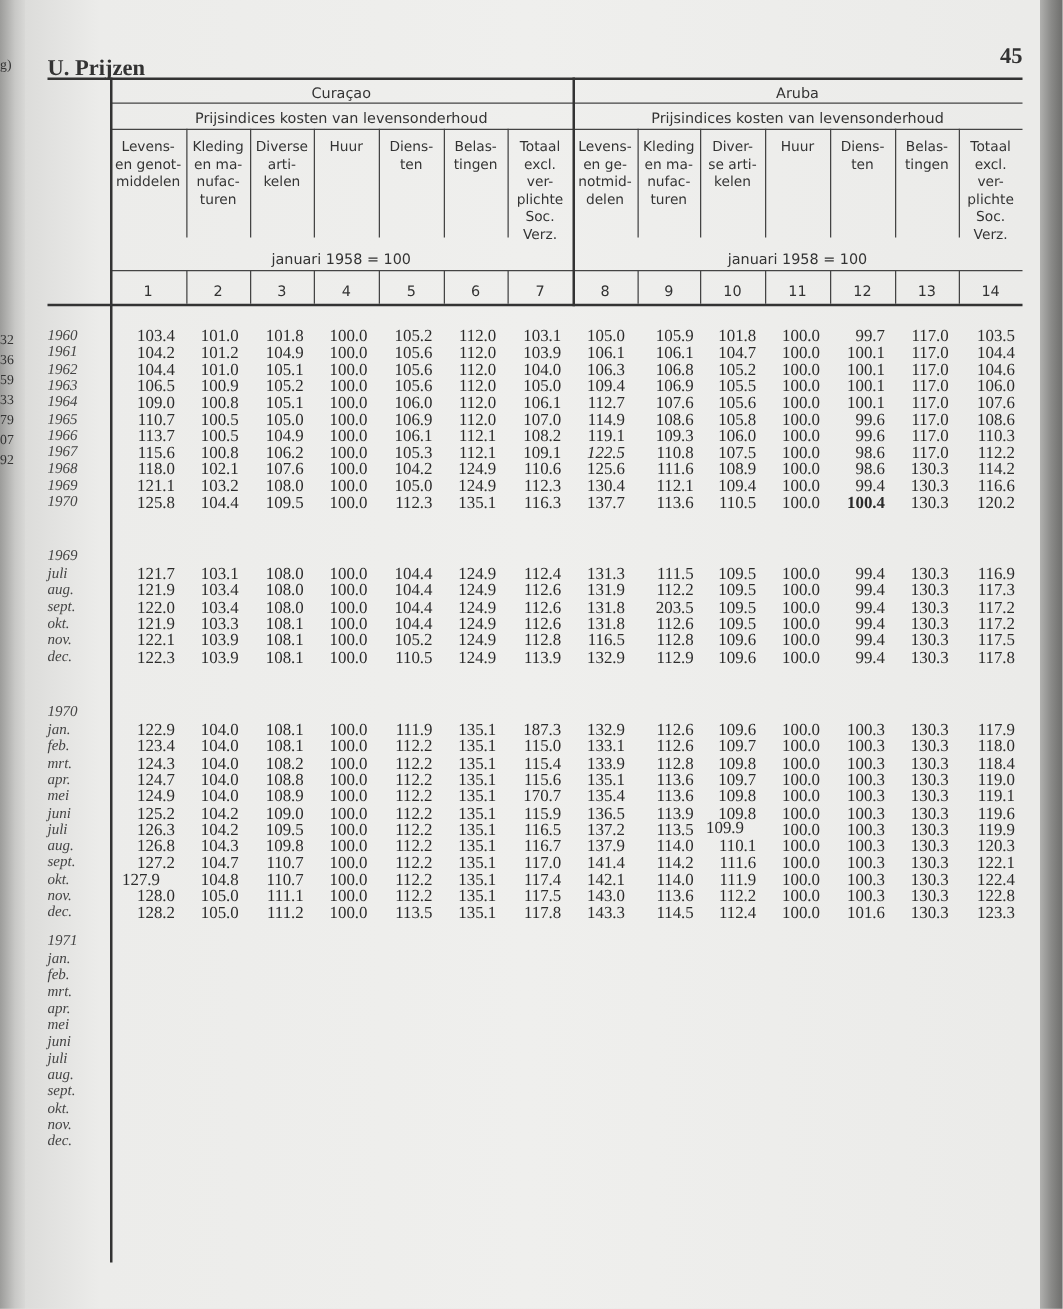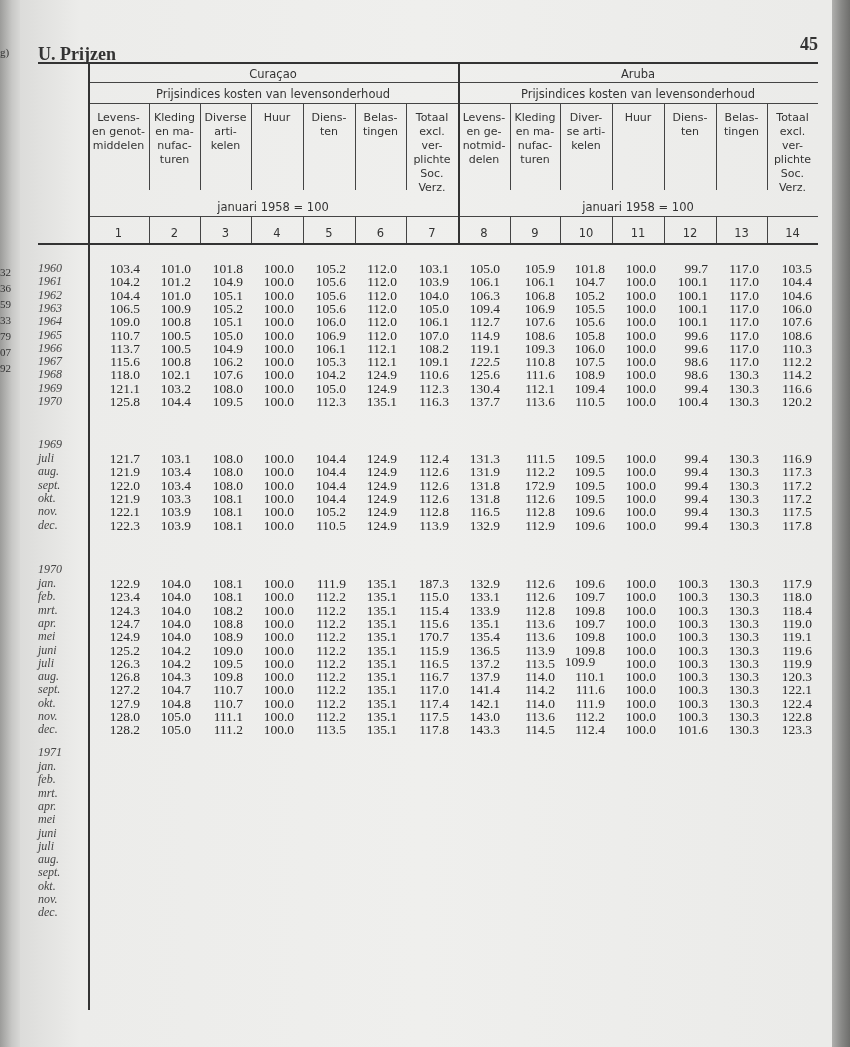--- a/index.html
+++ b/index.html
@@ -308,21 +308,21 @@
     <div class="cell" style="top: 395px; left: 141px; width: 50px;">104.4</div>
     <div class="cell" style="top: 395px; left: 193px; width: 50px;">109.5</div>
     <div class="cell" style="top: 395px; left: 244px; width: 50px;">100.0</div>
     <div class="cell" style="top: 395px; left: 296px; width: 50px;">112.3</div>
     <div class="cell" style="top: 395px; left: 347px; width: 50px;">135.1</div>
     <div class="cell" style="top: 395px; left: 399px; width: 50px;">116.3</div>
     <div class="cell" style="top: 395px; left: 450px; width: 50px;">137.7</div>
     <div class="cell" style="top: 395px; left: 505px; width: 50px;">113.6</div>
     <div class="cell" style="top: 395px; left: 555px; width: 50px;">110.5</div>
     <div class="cell" style="top: 395px; left: 606px; width: 50px;">100.0</div>
-    <div class="cell" style="top: 395px; left: 658px; width: 50px;">100.4</div>
+    <div class="cell" style="top: 395px; left: 658px; width: 50px; font-weight: bold;">100.4</div>
     <div class="cell" style="top: 395px; left: 709px; width: 50px;">130.3</div>
     <div class="cell" style="top: 395px; left: 762px; width: 50px;">120.2</div>
     <div class="rowlabel" style="top: 438px;">1969</div>
     <div class="rowlabel" style="top: 452px;">juli</div>
     <div class="cell" style="top: 452px; left: 90px; width: 50px;">121.7</div>
     <div class="cell" style="top: 452px; left: 141px; width: 50px;">103.1</div>
     <div class="cell" style="top: 452px; left: 193px; width: 50px;">108.0</div>
     <div class="cell" style="top: 452px; left: 244px; width: 50px;">100.0</div>
     <div class="cell" style="top: 452px; left: 296px; width: 50px;">104.4</div>
     <div class="cell" style="top: 452px; left: 347px; width: 50px;">124.9</div>
@@ -351,21 +351,21 @@
     <div class="cell" style="top: 465.3px; left: 762px; width: 50px;">117.3</div>
     <div class="rowlabel" style="top: 478.6px;">sept.</div>
     <div class="cell" style="top: 478.6px; left: 90px; width: 50px;">122.0</div>
     <div class="cell" style="top: 478.6px; left: 141px; width: 50px;">103.4</div>
     <div class="cell" style="top: 478.6px; left: 193px; width: 50px;">108.0</div>
     <div class="cell" style="top: 478.6px; left: 244px; width: 50px;">100.0</div>
     <div class="cell" style="top: 478.6px; left: 296px; width: 50px;">104.4</div>
     <div class="cell" style="top: 478.6px; left: 347px; width: 50px;">124.9</div>
     <div class="cell" style="top: 478.6px; left: 399px; width: 50px;">112.6</div>
     <div class="cell" style="top: 478.6px; left: 450px; width: 50px;">131.8</div>
-    <div class="cell" style="top: 478.6px; left: 505px; width: 50px;">172.9</div>
+    <div class="cell" style="top: 478.6px; left: 505px; width: 50px;">203.5</div>
     <div class="cell" style="top: 478.6px; left: 555px; width: 50px;">109.5</div>
     <div class="cell" style="top: 478.6px; left: 606px; width: 50px;">100.0</div>
     <div class="cell" style="top: 478.6px; left: 658px; width: 50px;">99.4</div>
     <div class="cell" style="top: 478.6px; left: 709px; width: 50px;">130.3</div>
     <div class="cell" style="top: 478.6px; left: 762px; width: 50px;">117.2</div>
     <div class="rowlabel" style="top: 491.9px;">okt.</div>
     <div class="cell" style="top: 491.9px; left: 90px; width: 50px;">121.9</div>
     <div class="cell" style="top: 491.9px; left: 141px; width: 50px;">103.3</div>
     <div class="cell" style="top: 491.9px; left: 193px; width: 50px;">108.1</div>
     <div class="cell" style="top: 491.9px; left: 244px; width: 50px;">100.0</div>
@@ -539,21 +539,21 @@
     <div class="cell" style="top: 683.4px; left: 347px; width: 50px;">135.1</div>
     <div class="cell" style="top: 683.4px; left: 399px; width: 50px;">117.0</div>
     <div class="cell" style="top: 683.4px; left: 450px; width: 50px;">141.4</div>
     <div class="cell" style="top: 683.4px; left: 505px; width: 50px;">114.2</div>
     <div class="cell" style="top: 683.4px; left: 555px; width: 50px;">111.6</div>
     <div class="cell" style="top: 683.4px; left: 606px; width: 50px;">100.0</div>
     <div class="cell" style="top: 683.4px; left: 658px; width: 50px;">100.3</div>
     <div class="cell" style="top: 683.4px; left: 709px; width: 50px;">130.3</div>
     <div class="cell" style="top: 683.4px; left: 762px; width: 50px;">122.1</div>
     <div class="rowlabel" style="top: 696.7px;">okt.</div>
-    <div class="cell" style="top: 696.7px; left: 90px; width: 50px; text-align: right;">127.9</div>
+    <div class="cell" style="top: 696.7px; left: 78px; width: 50px; text-align: right;">127.9</div>
     <div class="cell" style="top: 696.7px; left: 141px; width: 50px;">104.8</div>
     <div class="cell" style="top: 696.7px; left: 193px; width: 50px;">110.7</div>
     <div class="cell" style="top: 696.7px; left: 244px; width: 50px;">100.0</div>
     <div class="cell" style="top: 696.7px; left: 296px; width: 50px;">112.2</div>
     <div class="cell" style="top: 696.7px; left: 347px; width: 50px;">135.1</div>
     <div class="cell" style="top: 696.7px; left: 399px; width: 50px;">117.4</div>
     <div class="cell" style="top: 696.7px; left: 450px; width: 50px;">142.1</div>
     <div class="cell" style="top: 696.7px; left: 505px; width: 50px;">114.0</div>
     <div class="cell" style="top: 696.7px; left: 555px; width: 50px;">111.9</div>
     <div class="cell" style="top: 696.7px; left: 606px; width: 50px;">100.0</div>

